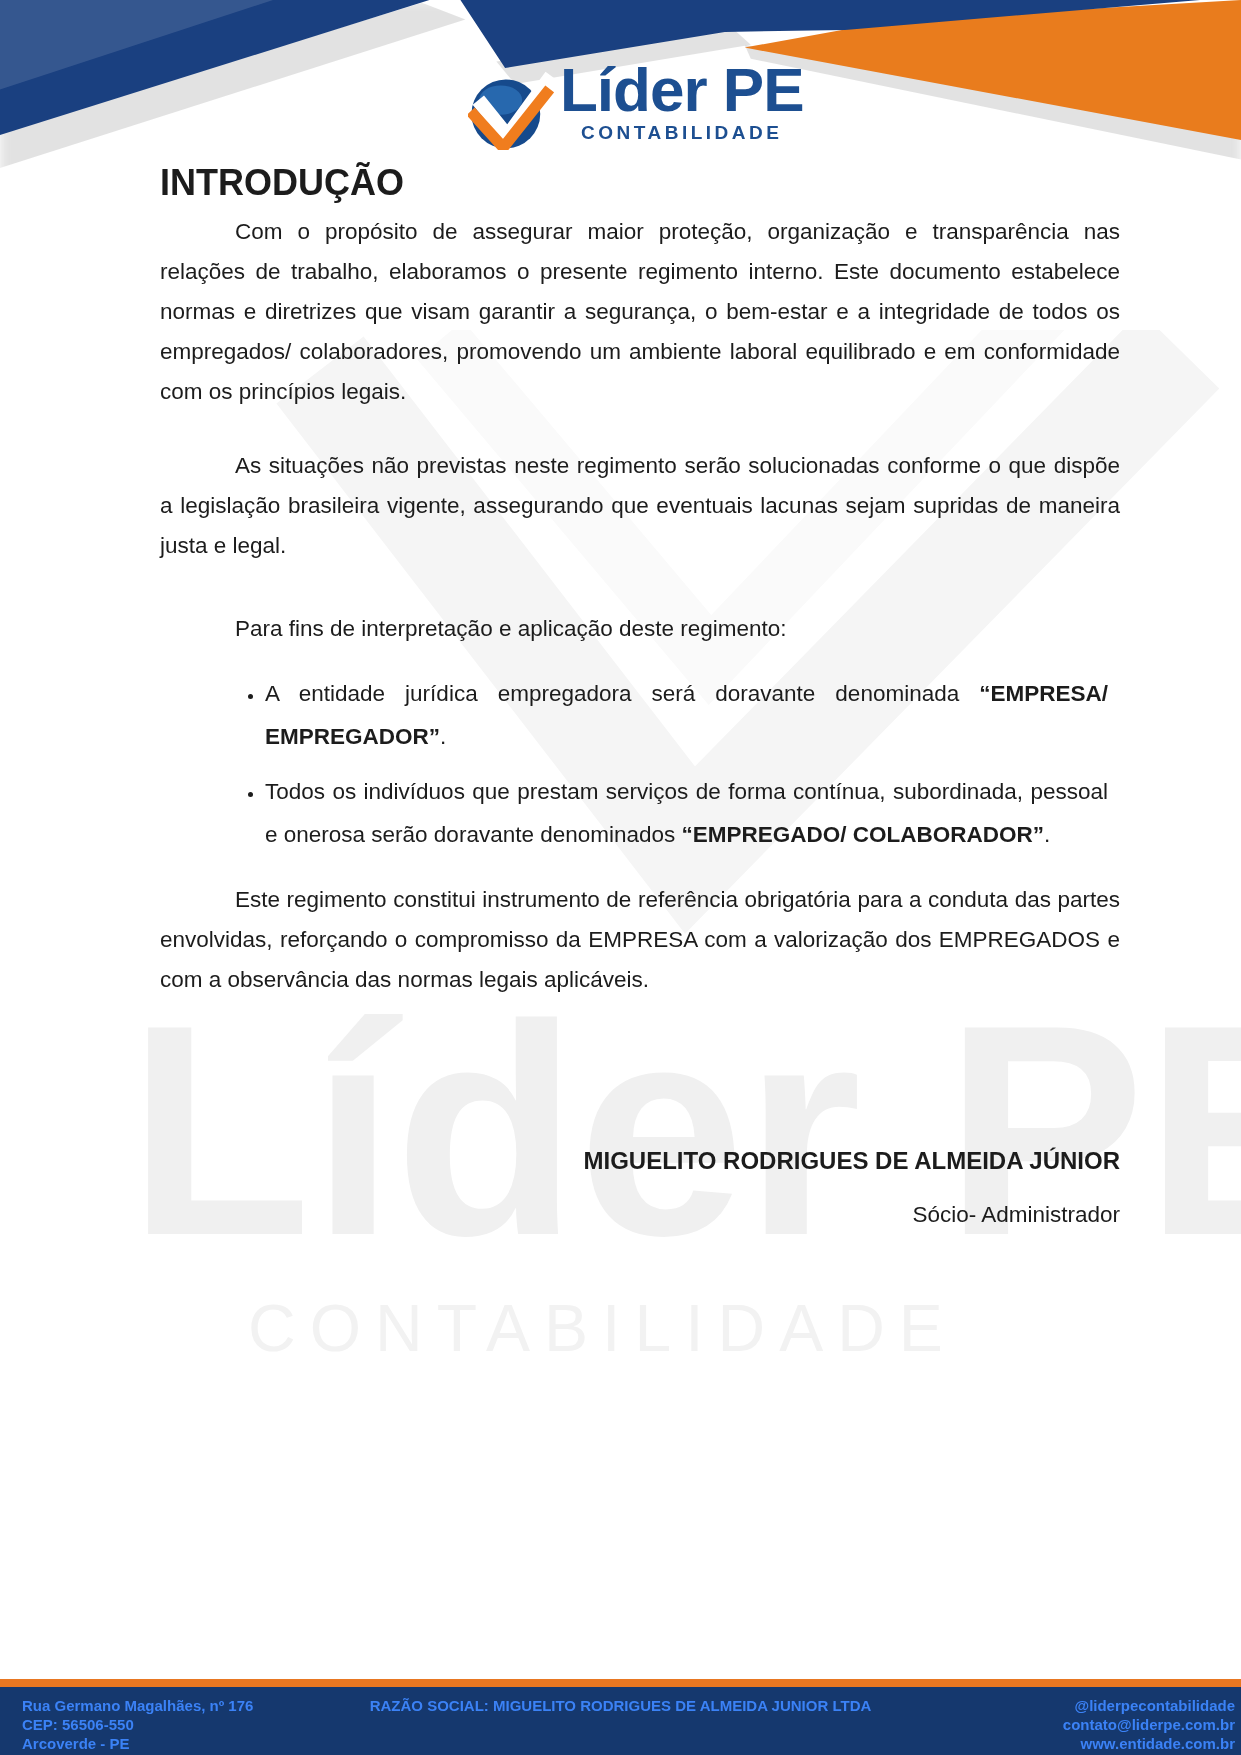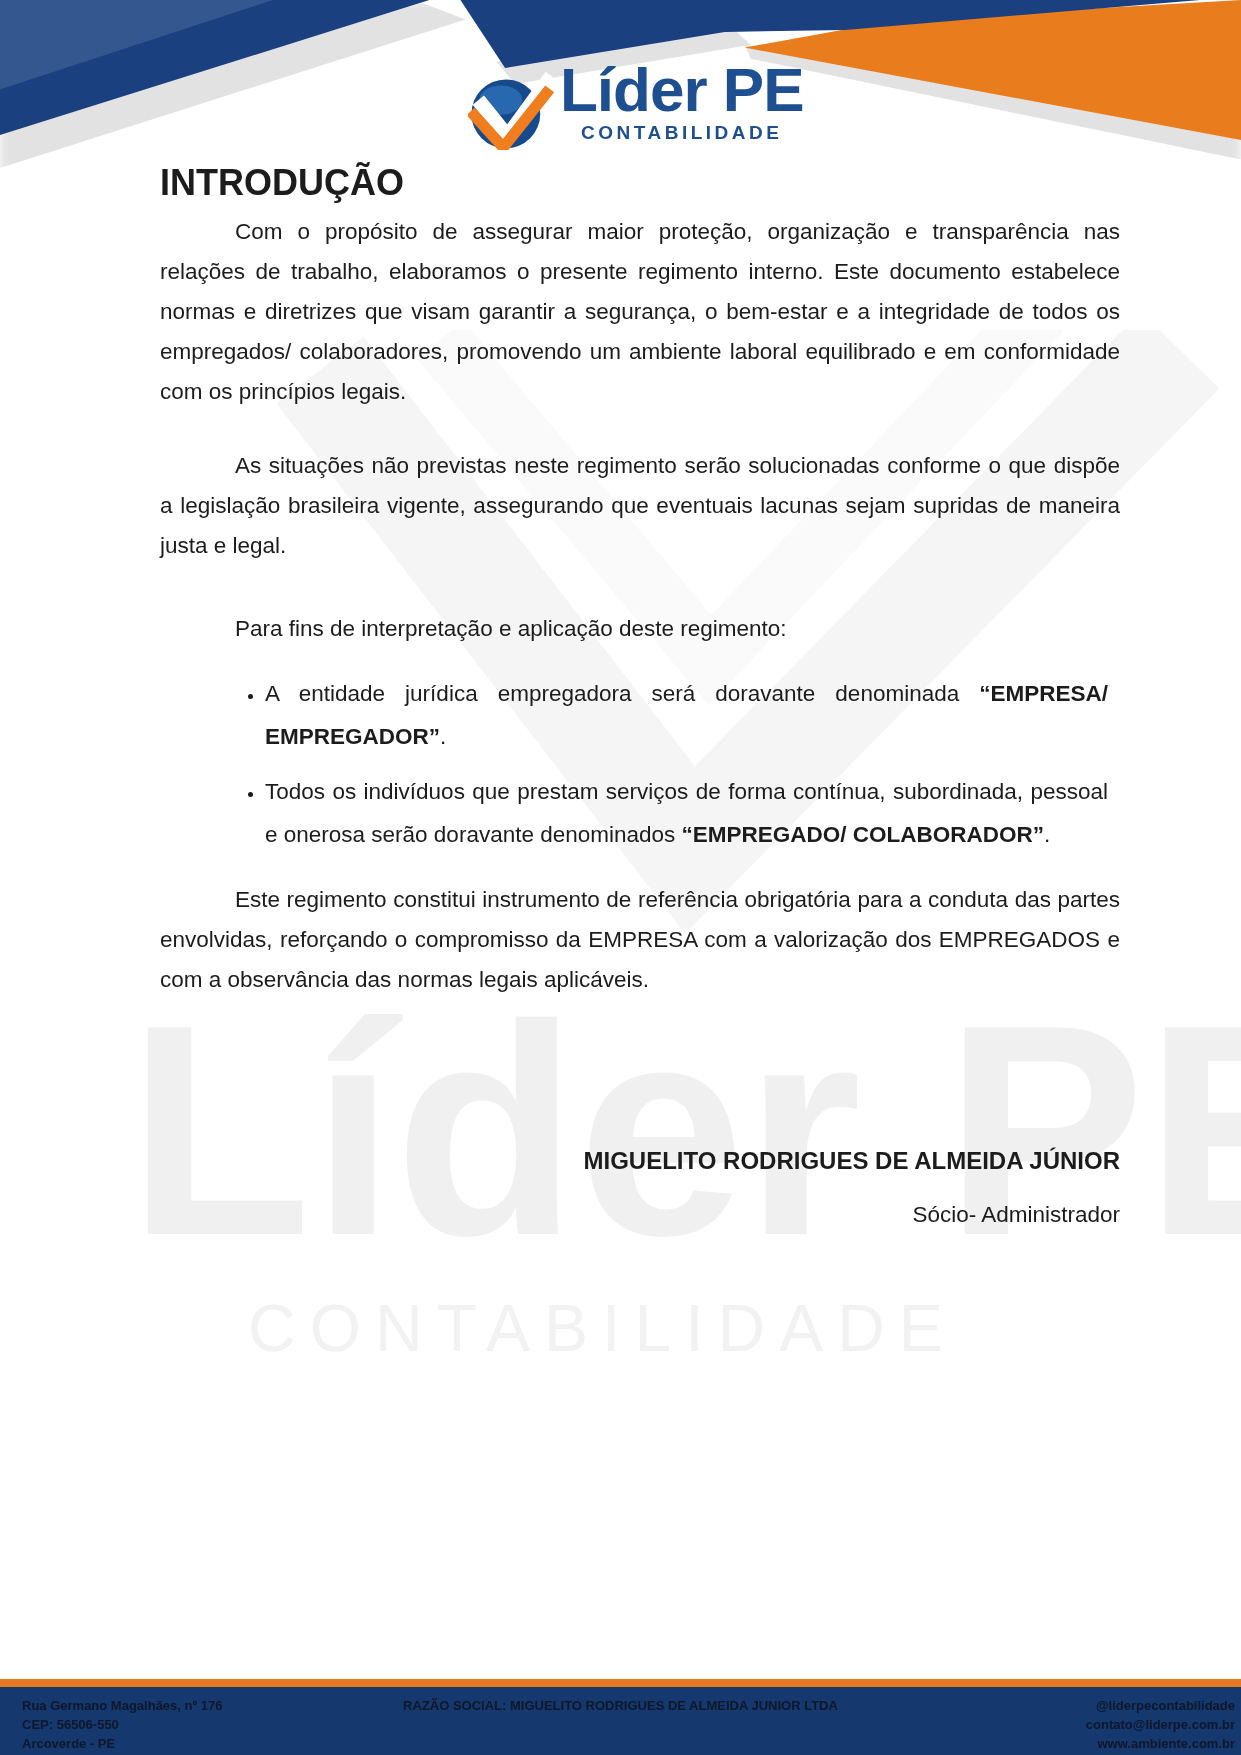--- a/index.html
+++ b/index.html
@@ -45,21 +45,21 @@
   .bullets li { font-size:22.5px; line-height:43px; text-align:justify; margin:12px; padding-left:0; }
   .bullets li::marker { font-size:18px; }
   .sig { position:absolute; top:1146px; left:160px; width:960px; text-align:right; z-index:2; color:#1c1c1c; }
   .sig-name { font-size:24px; font-weight:bold; line-height:30px; }
   .sig-role { font-size:22.5px; margin-top:26px; }
 
   
   .footer { position:absolute; bottom:0; left:0; width:1241px; height:76px; z-index:4; }
   .footer-orange { position:absolute; top:0; left:0; width:100%; height:8px; background:#e87722; }
   .footer-navy { position:absolute; top:8px; left:0; width:100%; height:68px; background:#15386e; }
-  .footer-col { position:absolute; top:17px; font-size:13px; font-weight:bold; line-height:19px; color:#0f172a; }
+  .footer-col { position:absolute; top:17px; font-size:15px; font-weight:bold; line-height:19px; color:#3b82f6; }
   .footer-left { left:22px; text-align:left; }
   .footer-center { left:0; width:100%; text-align:center; }
   .footer-right { right:6px; text-align:right; }
 </style>
 </head>
 <body>
 
 <div class="page">
 
   <div class="wm wm-mark">
@@ -121,17 +121,17 @@
       <div>RAZÃO SOCIAL: MIGUELITO RODRIGUES DE ALMEIDA JUNIOR LTDA</div>
     </div>
     <div class="footer-col footer-left">
       <div>Rua Germano Magalhães, nº 176</div>
       <div>CEP: 56506-550</div>
       <div>Arcoverde - PE</div>
     </div>
     <div class="footer-col footer-right">
       <div>@liderpecontabilidade</div>
       <div>contato@liderpe.com.br</div>
-      <div>www.ambiente.com.br</div>
+      <div>www.entidade.com.br</div>
     </div>
   </div>
 
 </div>
 
 </body></html>

